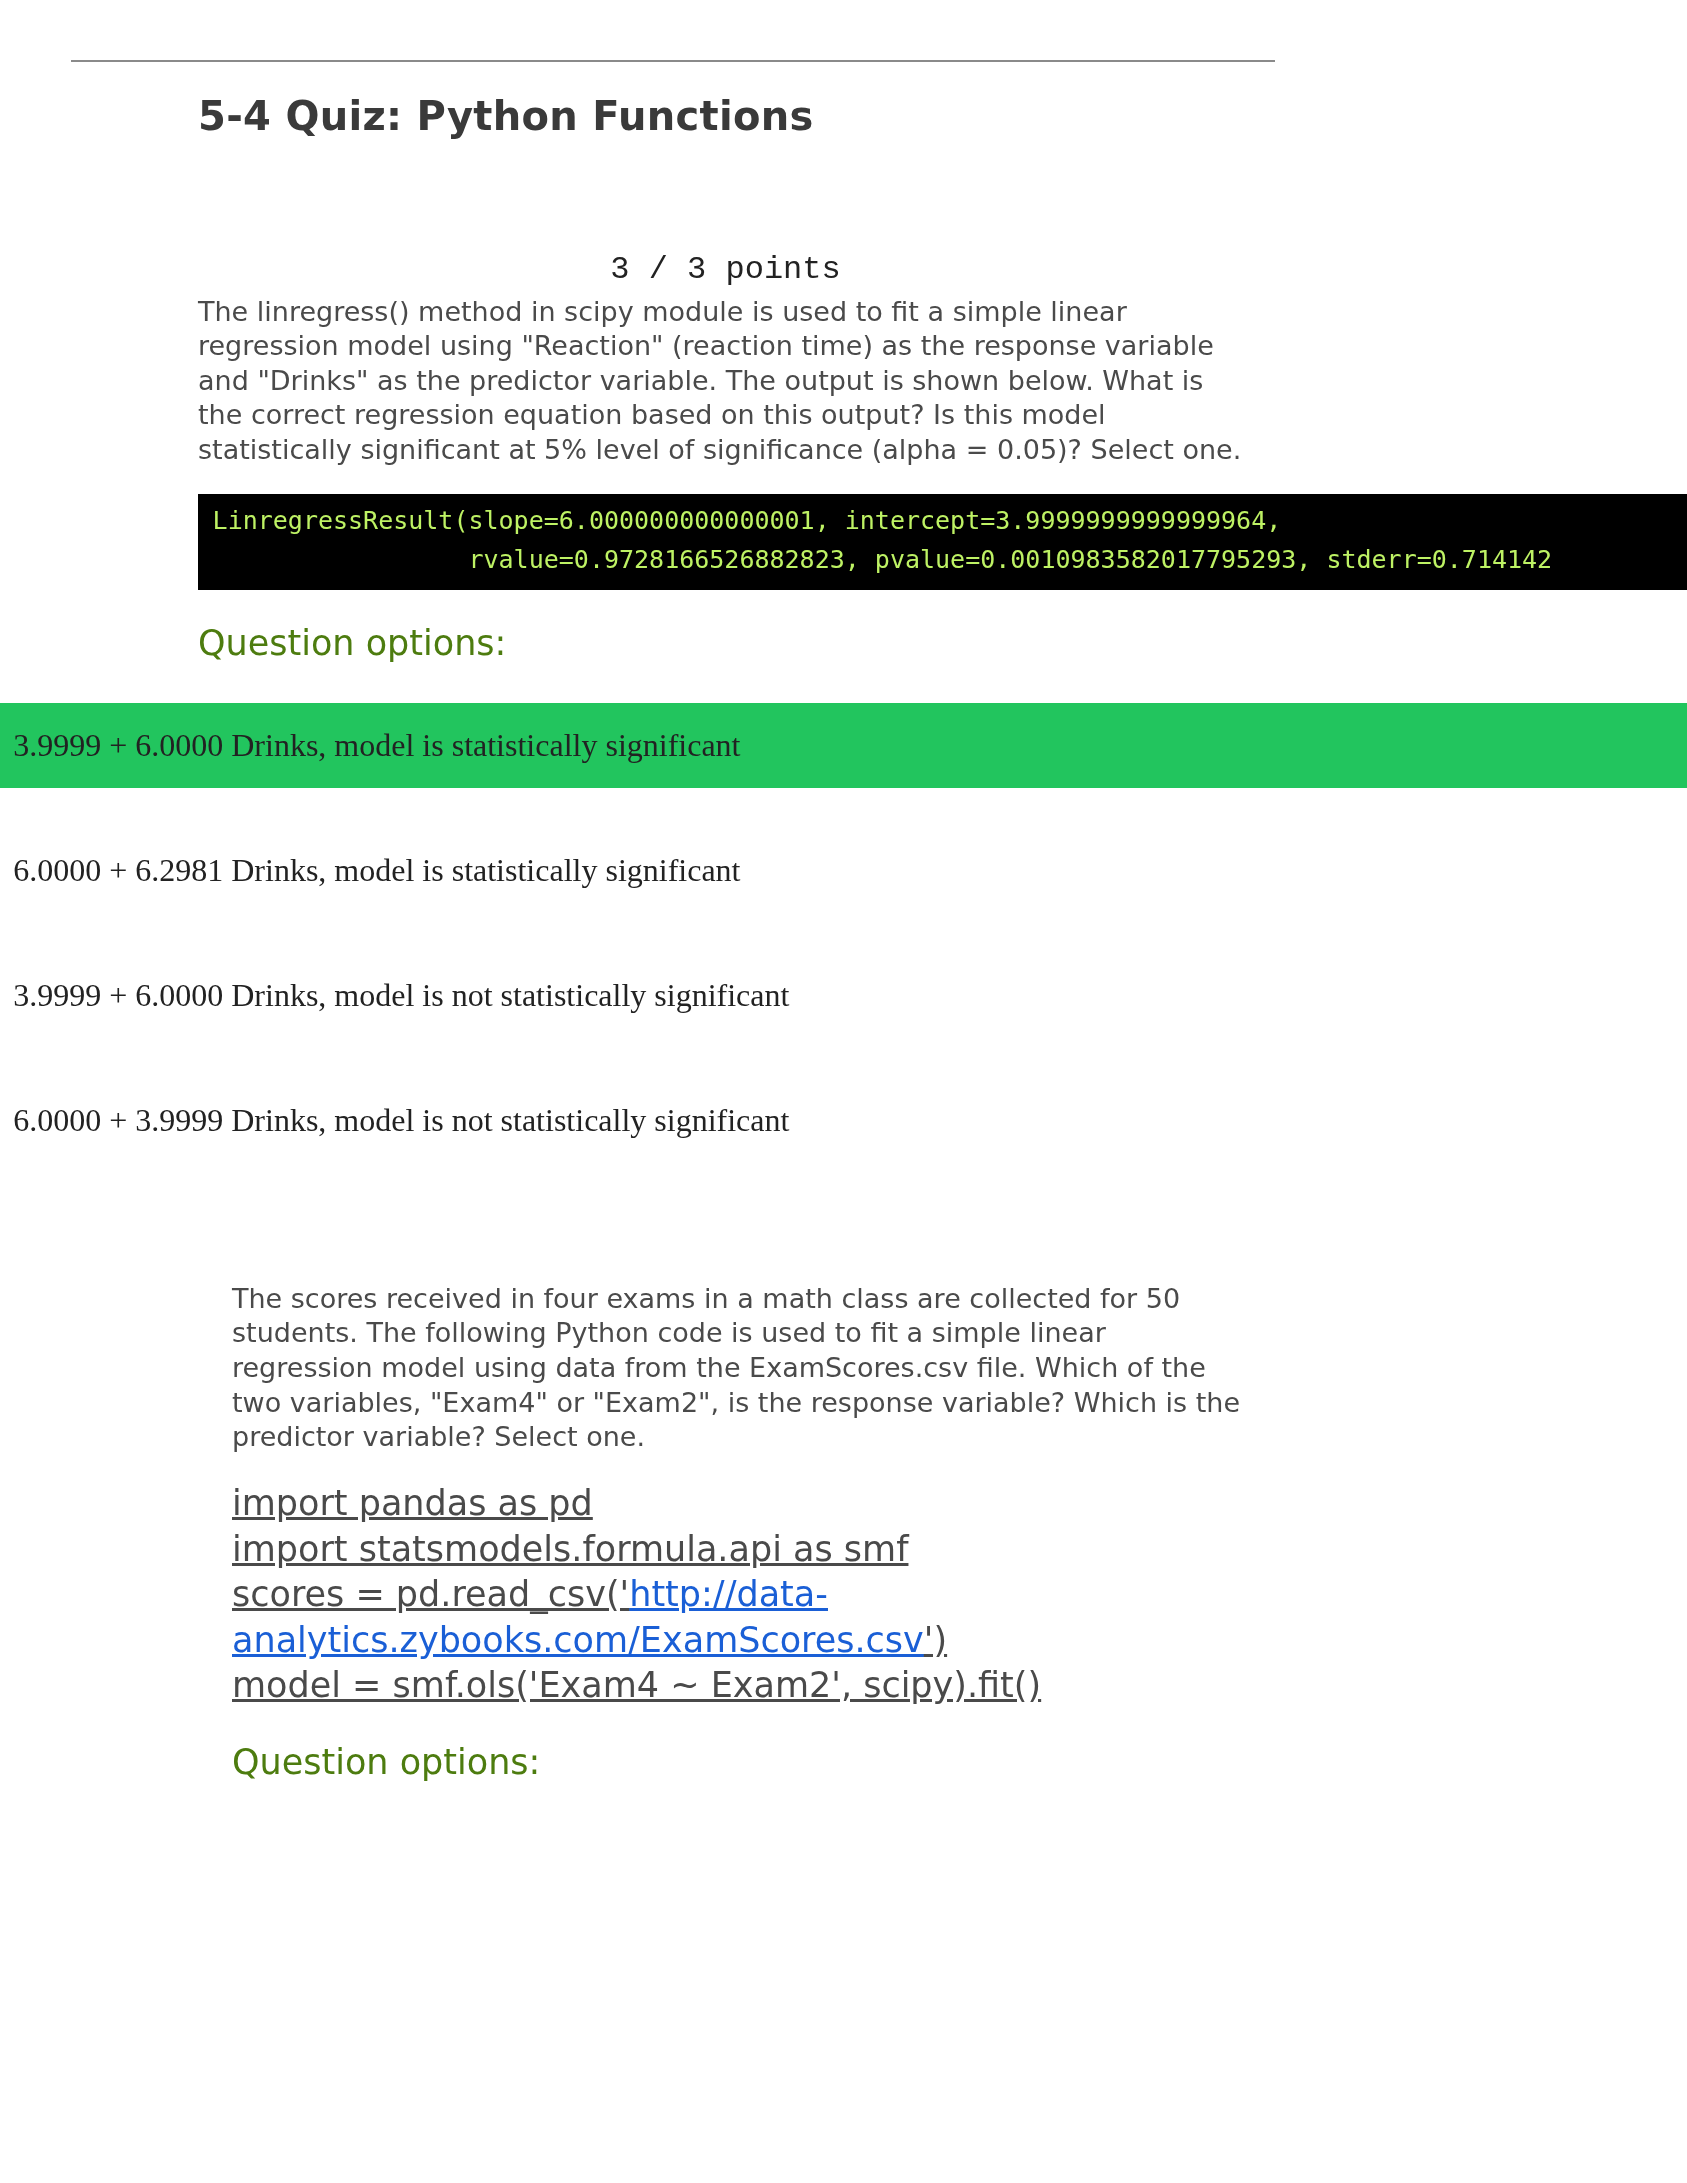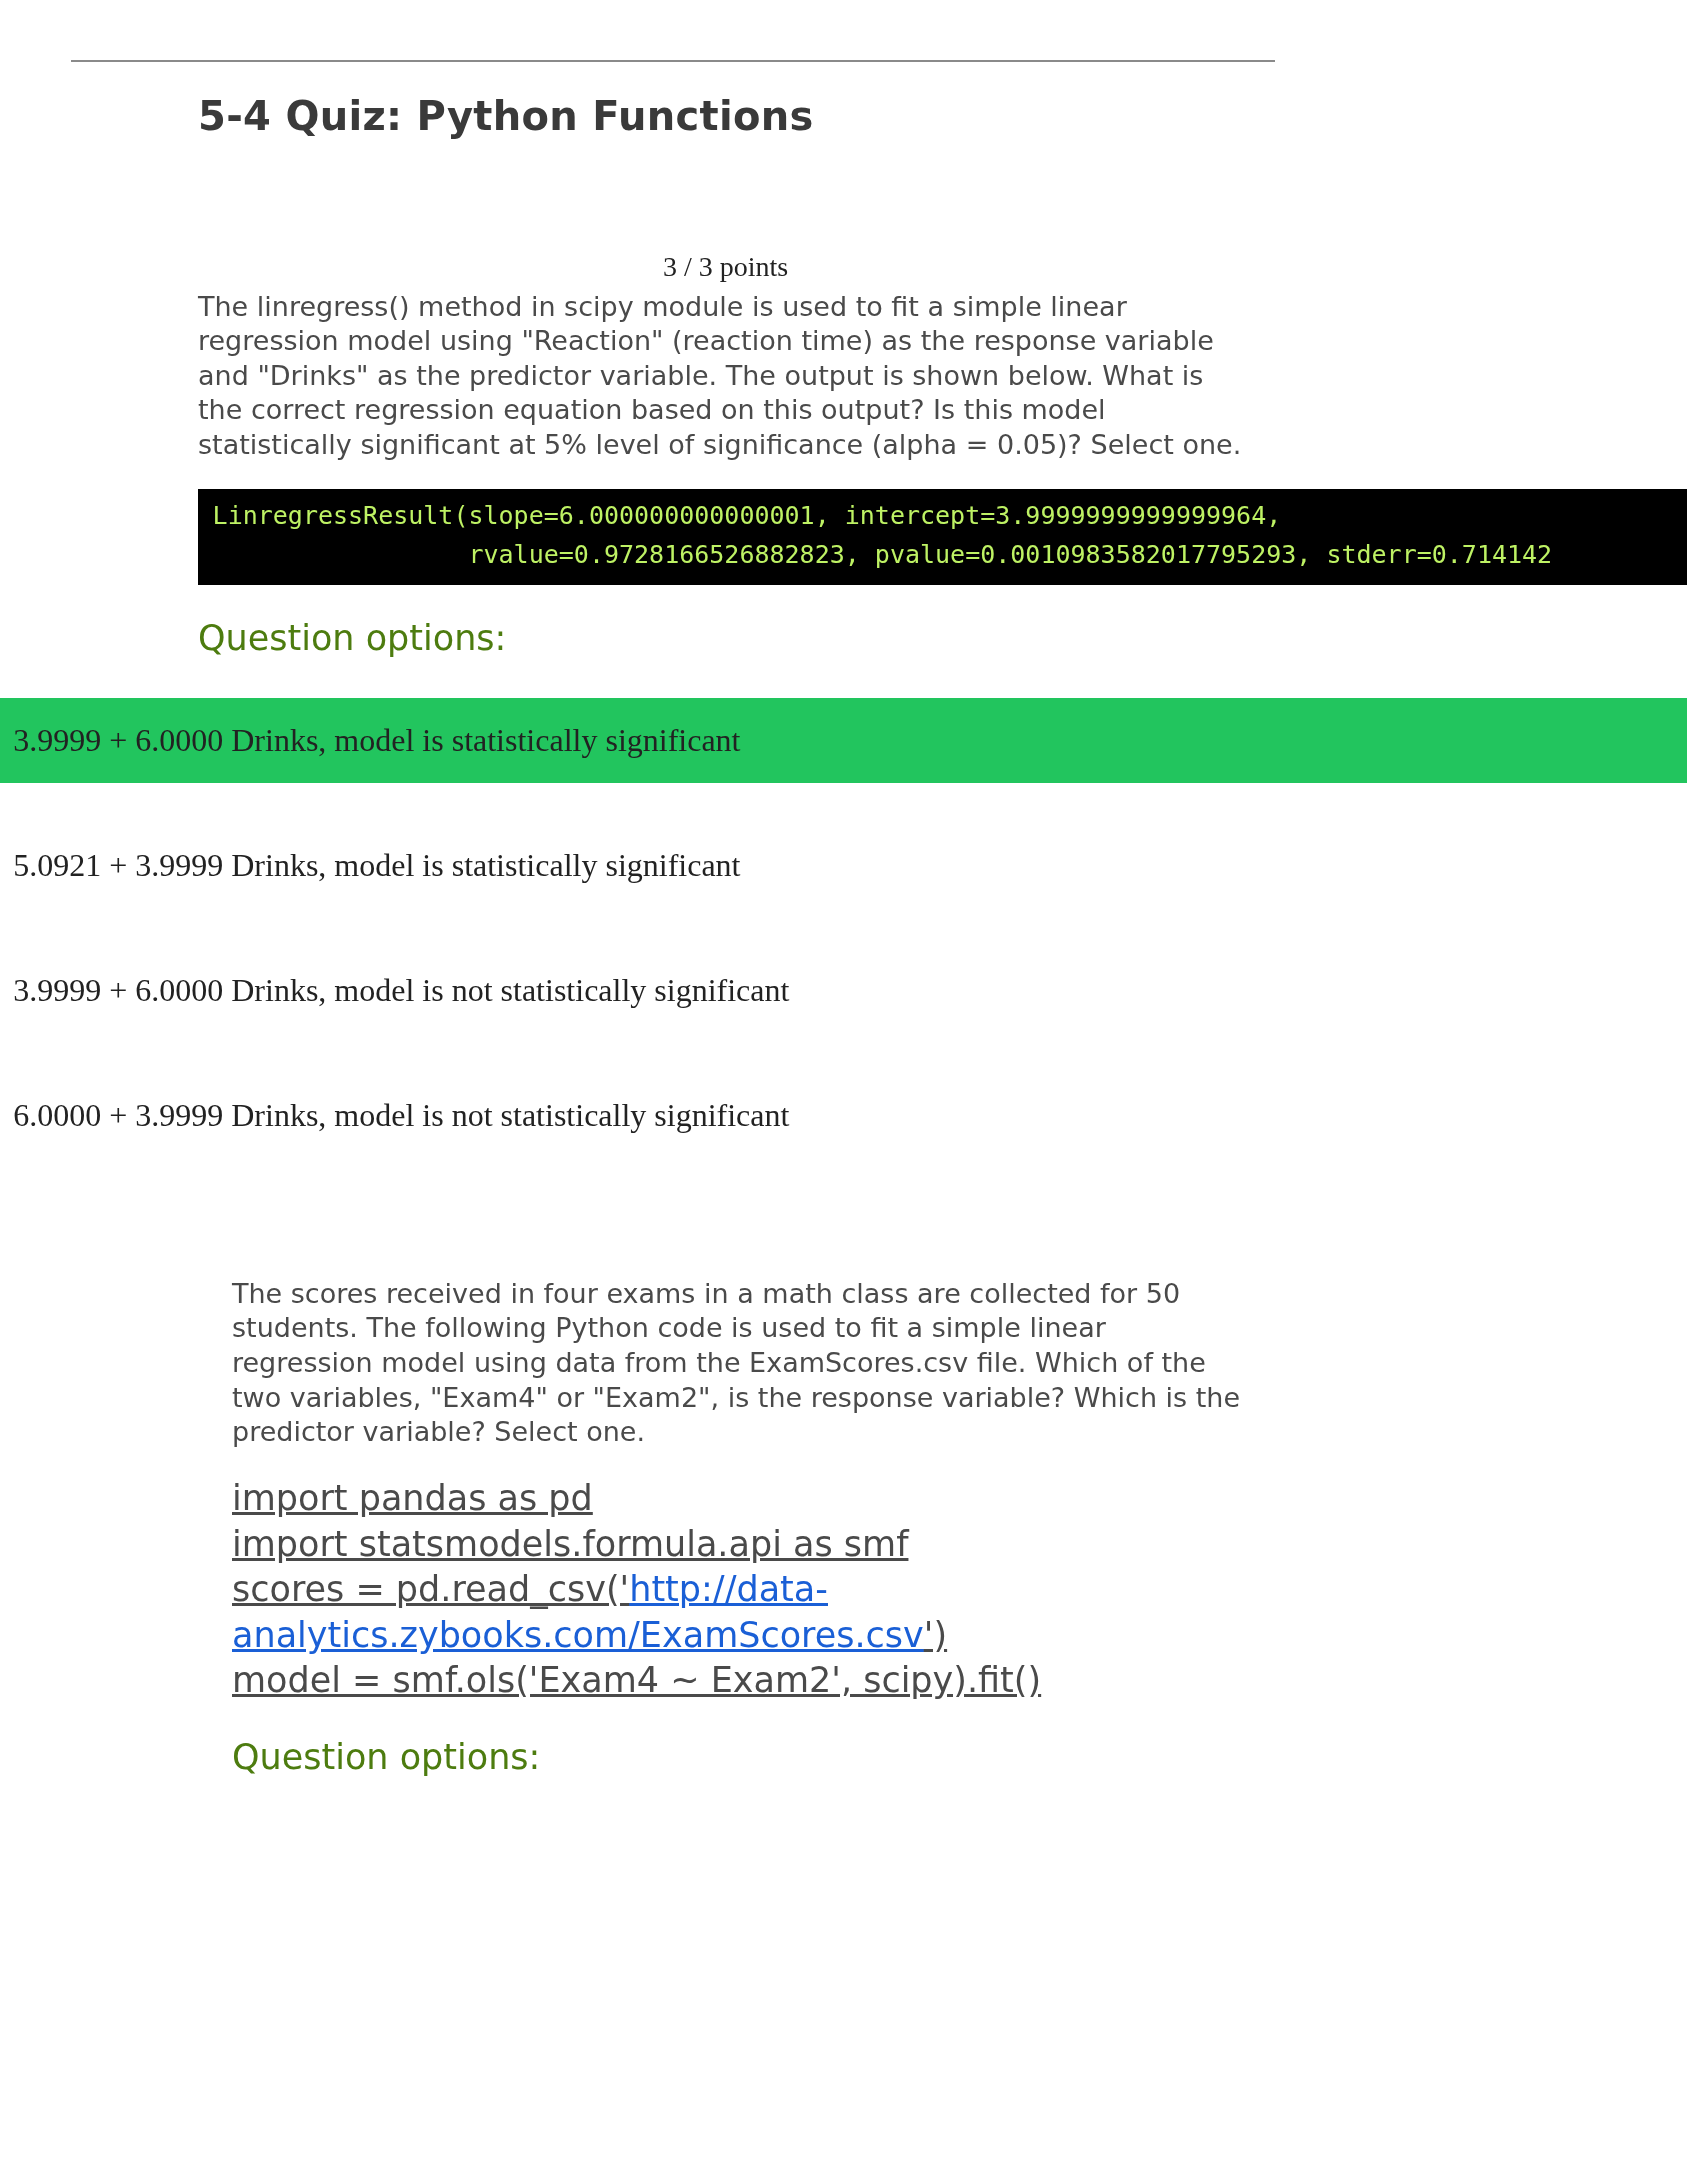--- a/index.html
+++ b/index.html
@@ -31,22 +31,22 @@
     top: 93px;
   }
   .quiz-title {
     font-size: 40px;
     font-weight: 700;
     color: #3a3a3a;
     margin: 0 0 112px 0;
     letter-spacing: 0.3px;
   }
   .points {
-    font-family: Liberation Serif, serif;
-    font-size: 28px;
+    font-family: Liberation Mono, monospace;
+    font-size: 32px;
     color: #222;
     text-align: center;
     margin: 0 0 6.6px 0;
   }
   .question-text {
     font-size: 27px;
     line-height: 1.28;
     color: #4a4a4a;
     margin: 0 0 26.5px 0;
     max-width: 1323px;
@@ -116,21 +116,21 @@
       <div class="code-block"><span>LinregressResult(slope=6.000000000000001, intercept=3.9999999999999964,</span>
 <span>                 rvalue=0.9728166526882823, pvalue=0.0010983582017795293, stderr=0.714142</span></div>
 
       <div class="options-label">Question options:</div>
 
       <div class="options-block">
         <div class="option selected">
           <span>3.9999 + 6.0000 Drinks, model is statistically significant</span>
         </div>
         <div class="option">
-          <span>5.0921 + 3.9999 Drinks, model is statistically significant</span>
+          <span>6.0000 + 6.2981 Drinks, model is statistically significant</span>
         </div>
         <div class="option">
           <span>3.9999 + 6.0000 Drinks, model is not statistically significant</span>
         </div>
         <div class="option">
           <span>6.0000 + 3.9999 Drinks, model is not statistically significant</span>
         </div>
       </div>
     </div>
 

